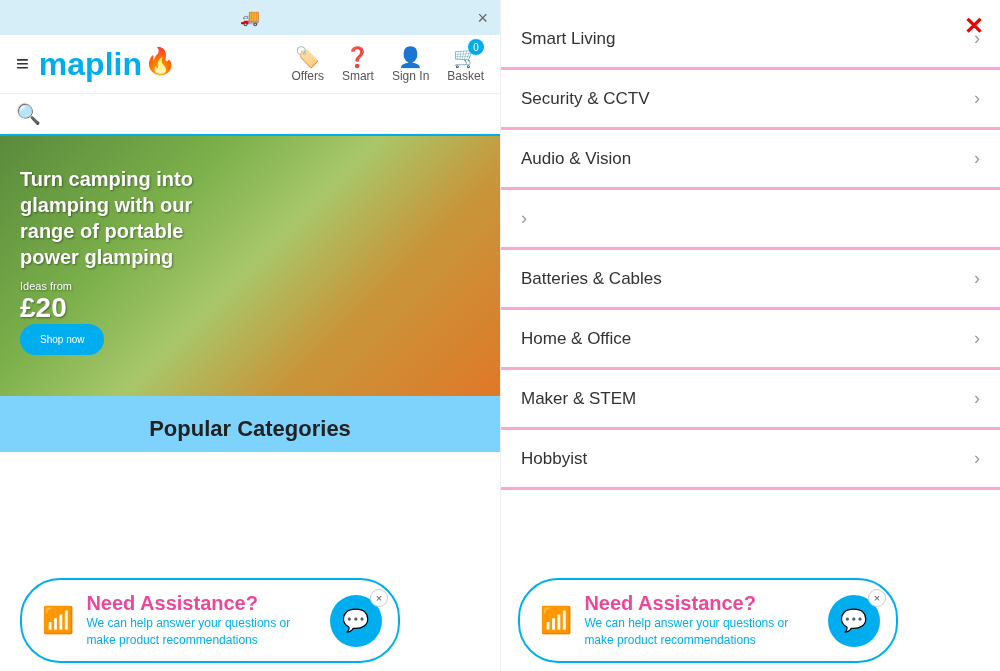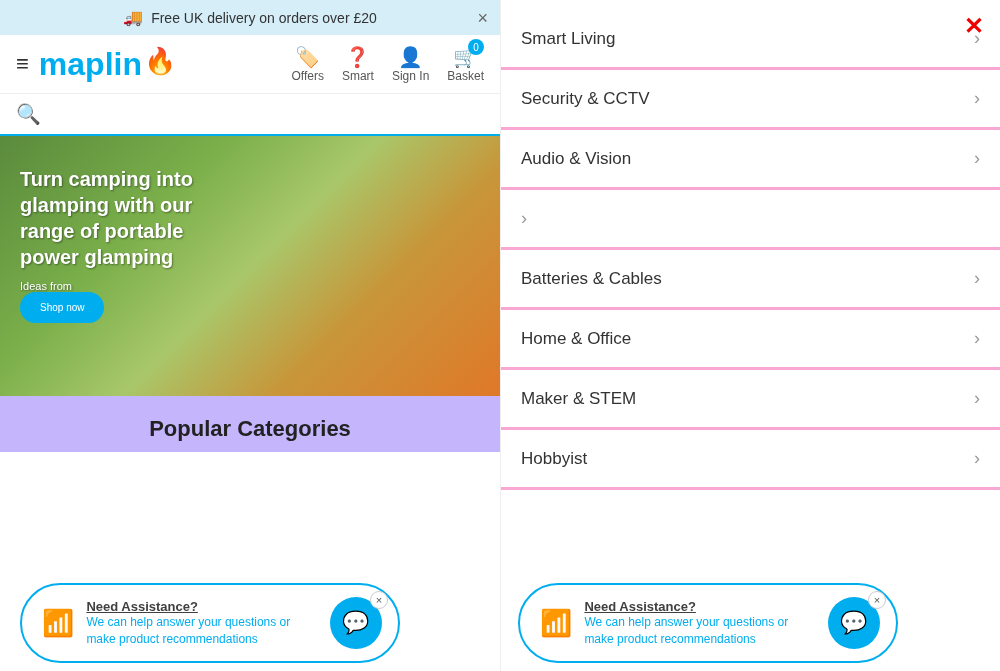--- a/index.html
+++ b/index.html
@@ -100,21 +100,21 @@
       padding: 10px 20px;
       border-radius: 25px;
       font-size: 10px;
       font-weight: normal;
       cursor: pointer;
       display: block;
     }
 
     
     .popular-categories {
-      background: #c4b5fd;
+      background: #7dd3fc;
       width: 500px;
       padding: 20px 16px 10px;
       text-align: center;
     }
     .popular-title { font-size: 22px; font-weight: bold; color: #222; }
 
     
     .left-panel {
       position: absolute;
       top: 0;
@@ -163,21 +163,21 @@
       bottom: 0;
       background: #fff;
       border: 2px solid #00aeef;
       border-radius: 40px;
       padding: 12px 16px 12px 20px;
       display: flex;
       align-items: center;
       gap: 12px;
       width: 380px;
     }
-    .assistance-text-need { font-size: 13px; font-weight: bold; color: #404040; text-decoration: underline; }
+    .assistance-text-need { font-size: 20px; font-weight: bold; color: #ec4899; }
     .assistance-text-sub { font-size: 12px; color: #00aeef; line-height: 1.4; }
     .assistance-chat-btn {
       background: #00aeef;
       border-radius: 50%;
       width: 52px;
       height: 52px;
       display: flex;
       align-items: center;
       justify-content: center;
       color: #fff;
@@ -231,21 +231,20 @@
       background: #e8e8e8;
     }
   </style>
 </head>
 <body>
 
 <div class="left-panel">
 
   <div class="top-banner">
     <span>🚚</span>
-    <span class="top-banner-text">Free UK delivery on orders over £20</span>
     <span class="banner-close">×</span>
   </div>
 
   <div class="header">
     <span class="hamburger">≡</span>
     <div class="logo-area">
       <span class="logo-text">maplin</span>
       <span class="logo-flame">🔥</span>
     </div>
     <div class="nav-items">
@@ -272,20 +271,21 @@
   </div>
 
   <div class="search-bar">
     <span class="search-icon">🔍</span>
   </div>
 
   <div class="hero">
     <div class="hero-content">
       <div class="hero-title">Turn camping into glamping with our range of portable power glamping</div>
       <div class="hero-subtitle">Ideas from</div>
+      <div class="hero-price">£20</div>
       <button class="shop-btn">Shop now</button>
     </div>
 
   </div>
 
   <div class="popular-categories">
     <div class="popular-title">Popular Categories</div>
   </div>
 
 </div>

